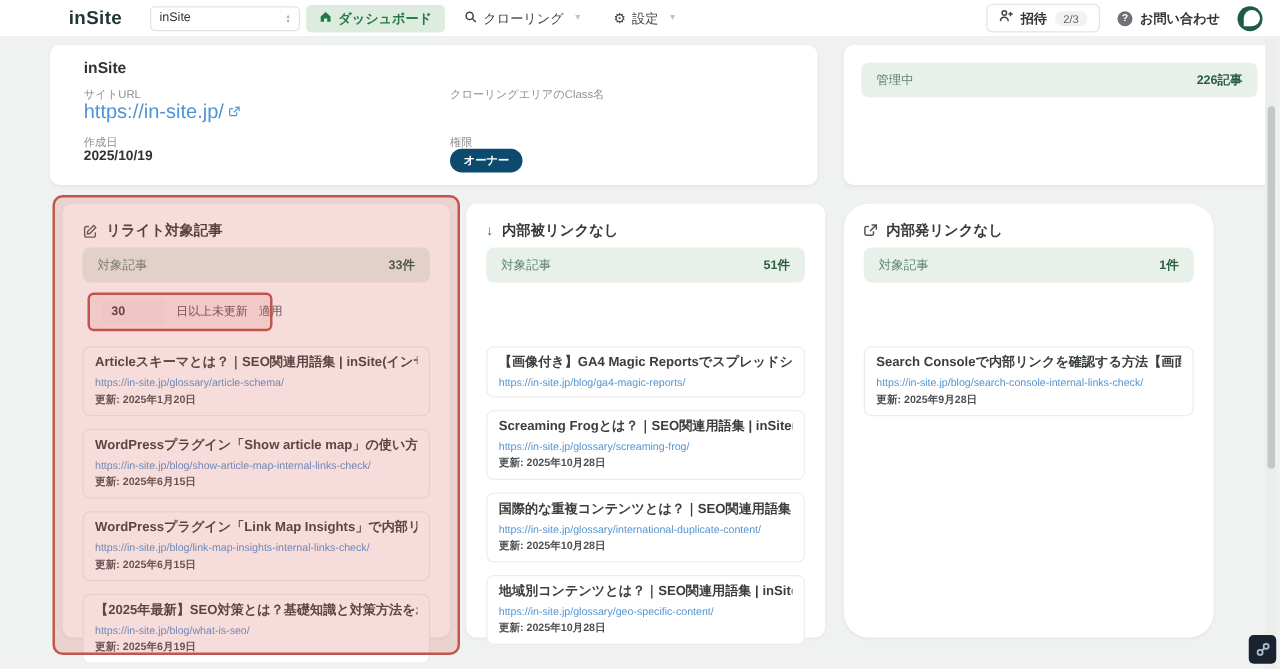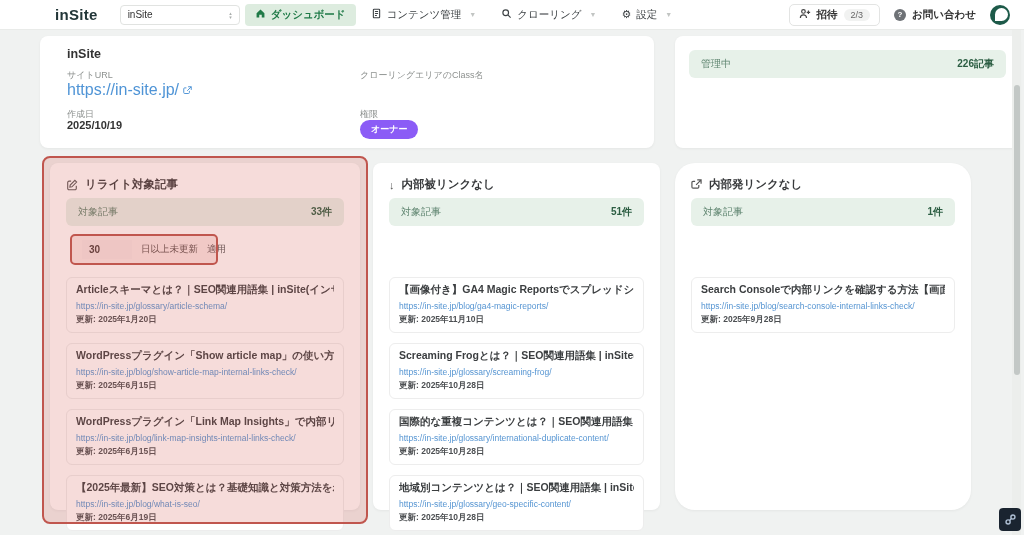--- a/index.html
+++ b/index.html
@@ -39,21 +39,21 @@
   .col1{left:50px;width:310px;}
   .col2{left:373px;width:287px;}
   .col3{left:675px;width:296px;border-radius:20px;}
   .field-label{font-size:9px;color:#8d918f;}
   .abs{position:absolute;}
   .site-title{top:11px;left:27px;font-size:12.5px;font-weight:bold;color:#333;}
   .url-link{display:flex;align-items:center;gap:4px;font-size:16px;color:#4f94d6;font-weight:normal;text-decoration:none;}
   .value-text{font-size:11px;color:#333;font-weight:bold;}
   .class-field{width:290px;height:20px;background:#f6f7f6;border-radius:4px;font-size:10.5px;color:#333;
     display:flex;align-items:center;padding:0 9px;}
-  .role-badge{display:inline-block;background:#8b5cf6;color:#fff;font-size:9px;font-weight:bold;
+  .role-badge{display:inline-block;background:#0c4a6e;color:#fff;font-size:9px;font-weight:bold;
     border-radius:10px;padding:3px 11px;}
   .target-bar{position:absolute;left:14px;right:14px;height:28px;background:#e7f1e9;border-radius:6px;
     display:flex;align-items:center;justify-content:space-between;padding:0 12px;}
   .managed-card .target-bar{top:14px;}
   .col-card .target-bar{top:35px;left:16px;right:16px;}
   .target-label{font-size:10px;color:#5f8570;}
   .target-count{font-size:10px;color:#2c5e43;font-weight:bold;}
   .card-header{position:absolute;top:14px;left:16px;display:flex;align-items:center;gap:7px;
     font-size:11.5px;font-weight:bold;color:#37393b;}
   .card-header .hicon{color:#555;display:flex;align-items:center;}
@@ -95,30 +95,20 @@
 
   <div class="nav-item active">
     <span class="hicon">
       <svg width="11" height="11" viewBox="0 0 14 14" fill="currentColor">
           <path d="M2 6.6L7 2l5 4.6V12H8.6V8.6H5.4V12H2z"></path>
         </svg>
     </span>
     <span>ダッシュボード</span>
   </div>
 
-  <div class="nav-item">
-    <span class="hicon">
-      <svg width="11" height="11" viewBox="0 0 14 14" fill="none" stroke="currentColor" stroke-width="1.4">
-          <rect x="3" y="1.5" width="8" height="11" rx="1"></rect>
-          <path d="M5 4.5h4M5 7h4M5 9.5h2.5"></path>
-        </svg>
-    </span>
-    <span>コンテンツ管理</span>
-    <span class="chev">▼</span>
-  </div>
 
   <div class="nav-item">
     <span class="hicon">
       <svg width="11" height="11" viewBox="0 0 14 14" fill="none" stroke="currentColor" stroke-width="1.5">
           <circle cx="6" cy="6" r="3.6"></circle>
           <path d="M9 9l3.2 3.2"></path>
         </svg>
     </span>
     <span>クローリング</span>
     <span class="chev">▼</span>
@@ -231,21 +221,20 @@
     <span>内部被リンクなし</span>
   </div>
   <div class="target-bar">
     <span class="target-label">対象記事</span>
     <span class="target-count">51件</span>
   </div>
   <div class="article-list">
       <div class="article-item">
         <div class="a-title">【画像付き】GA4 Magic ReportsでスプレッドシートとGA4を自動…</div>
         <a class="a-url" href="#">https://in-site.jp/blog/ga4-magic-reports/</a>
-        <div class="a-date">更新: 2025年11月10日</div>
       </div>
       <div class="article-item">
         <div class="a-title">Screaming Frogとは？｜SEO関連用語集 | inSite(インサイト)</div>
         <a class="a-url" href="#">https://in-site.jp/glossary/screaming-frog/</a>
         <div class="a-date">更新: 2025年10月28日</div>
       </div>
       <div class="article-item">
         <div class="a-title">国際的な重複コンテンツとは？｜SEO関連用語集 | inSite(インサイト)</div>
         <a class="a-url" href="#">https://in-site.jp/glossary/international-duplicate-content/</a>
         <div class="a-date">更新: 2025年10月28日</div>

